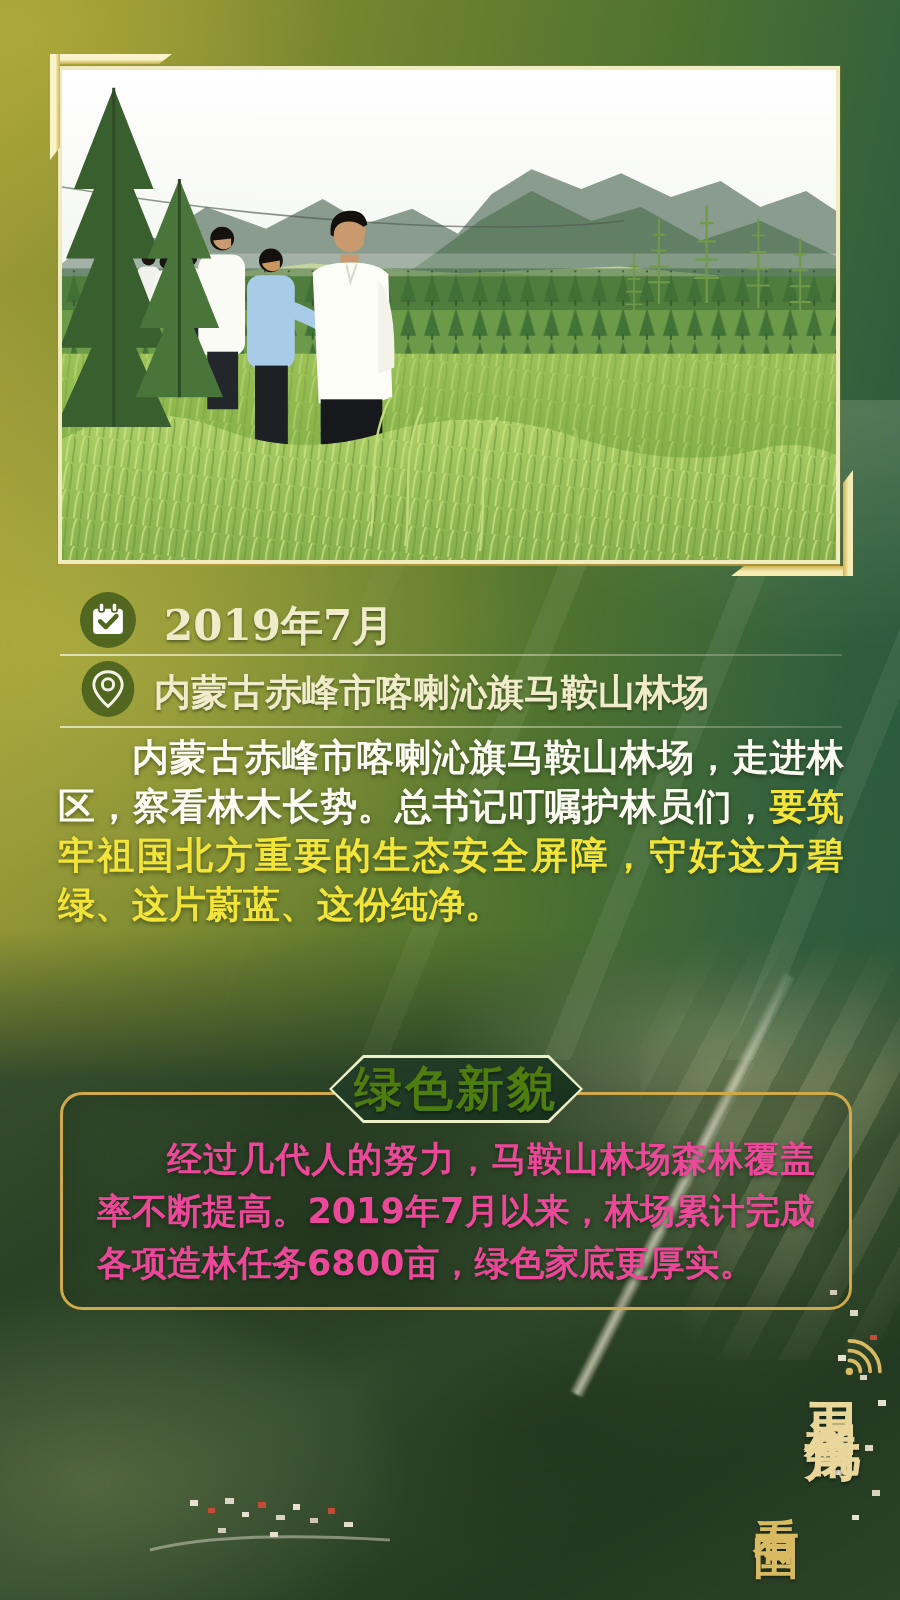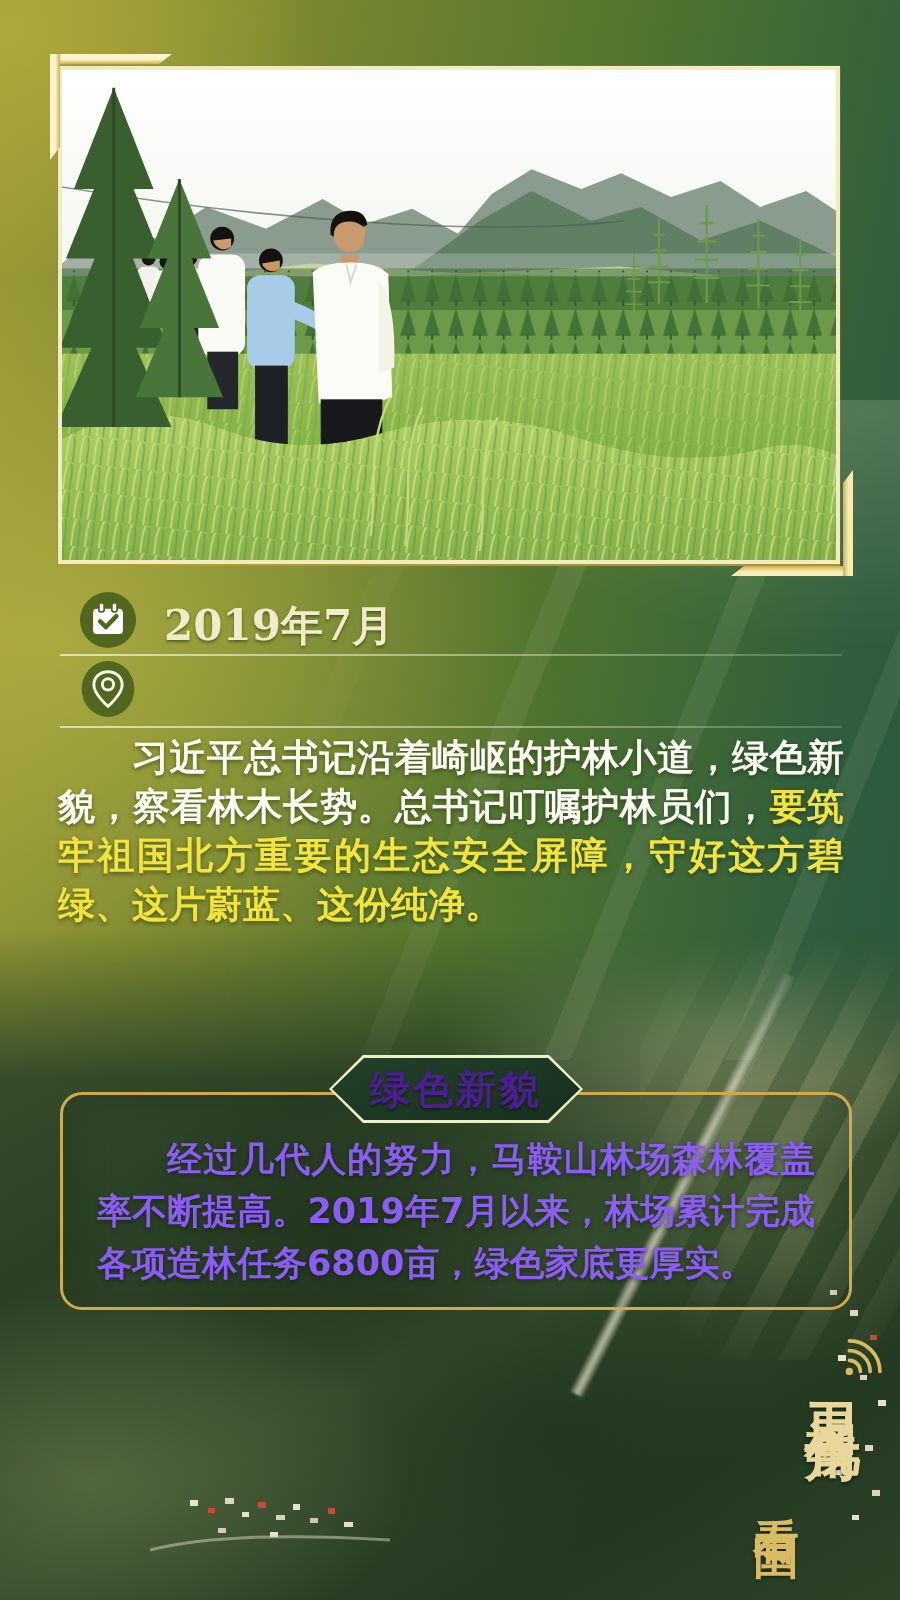--- a/index.html
+++ b/index.html
@@ -91,25 +91,25 @@
     width:254px;height:68px;z-index:7;
     background:#ecf0c6;
     clip-path:polygon(0 50%,34px 0,calc(100% - 34px) 0,100% 50%,calc(100% - 34px) 100%,34px 100%);
     display:flex;align-items:center;justify-content:center;
   }
   .badge::before{
     content:"";position:absolute;left:3px;top:3px;right:3px;bottom:3px;
     background:linear-gradient(160deg,#24402a,#16301d);
     clip-path:polygon(0 50%,32px 0,calc(100% - 32px) 0,100% 50%,calc(100% - 32px) 100%,32px 100%);
   }
-  .badge span{position:relative;z-index:1;color:#4c1d95;font-size:40px;font-weight:bold;letter-spacing:3px;
+  .badge span{position:relative;z-index:1;color:#4d7c0f;font-size:48px;font-weight:bold;letter-spacing:3px;
     text-shadow:0 2px 3px rgba(0,0,0,.4);}
   .box-text{
     margin:0;padding:38px 34px 0 34px;font-size:35px;font-weight:bold;line-height:52px;
-    color:#8b5cf6;text-indent:2em;text-align:justify;text-shadow:0 2px 4px rgba(15,25,8,.55);
+    color:#ec4899;text-indent:2em;text-align:justify;text-shadow:0 2px 4px rgba(15,25,8,.55);
   }
   
   .watermark{position:absolute;right:0;top:1330px;width:160px;height:270px;z-index:6;}
   .wm-col{position:absolute;writing-mode:vertical-rl;font-family:"DejaVu Serif","Liberation Serif",serif;
     font-weight:bold;text-shadow:0 2px 3px rgba(10,20,8,.55);}
   .wm-1{right:28px;top:28px;font-size:56px;letter-spacing:8px;color:#e9d69b;}
   .wm-2{right:92px;top:150px;font-size:46px;letter-spacing:10px;color:#d8ba62;}
   .signal{position:absolute;right:14px;top:6px;width:44px;height:44px;}
   .signal svg{display:block;width:100%;height:100%;}
   
@@ -279,23 +279,24 @@
   <span class="meta-text date-text">2019年7月</span>
   <div class="divider d1"></div>
 
   <span class="meta-icon ic-loc">
     <svg viewBox="0 0 32 34">
       <ellipse cx="16" cy="17" rx="16" ry="17" fill="#51661e"></ellipse>
       <path d="M16,6.5 C10.8,6.5 7.4,10.2 7.4,14.6 C7.4,20.2 16,27.5 16,27.5 C16,27.5 24.6,20.2 24.6,14.6 C24.6,10.2 21.2,6.5 16,6.5 Z" stroke="#f3f3e6" stroke-width="1.8" fill="none"></path>
       <circle cx="16" cy="14.2" r="3.4" stroke="#f3f3e6" stroke-width="1.8" fill="none"></circle>
     </svg>
   </span>
+  <span class="meta-text loc-text">内蒙古赤峰市喀喇沁旗马鞍山林场</span>
   <div class="divider d2"></div>
 
-  <p class="paragraph"><span>习近平总书记沿着崎岖的护林小道，绿色新貌，察看林木长势。总书记叮嘱护林员们，</span><span class="hl">要筑牢祖国北方重要的生态安全屏障，守好这方碧绿、这片蔚蓝、这份纯净。</span></p>
+  <p class="paragraph"><span>内蒙古赤峰市喀喇沁旗马鞍山林场，走进林区，察看林木长势。总书记叮嘱护林员们，</span><span class="hl">要筑牢祖国北方重要的生态安全屏障，守好这方碧绿、这片蔚蓝、这份纯净。</span></p>
 
   <div class="info-box">
     <div class="badge">
       <span>绿色新貌</span>
     </div>
     <p class="box-text">经过几代人的努力，马鞍山林场森林覆盖率不断提高。2019年7月以来，林场累计完成各项造林任务6800亩，绿色家底更厚实。</p>
   </div>
 
   <div class="watermark">
     <span class="signal">

